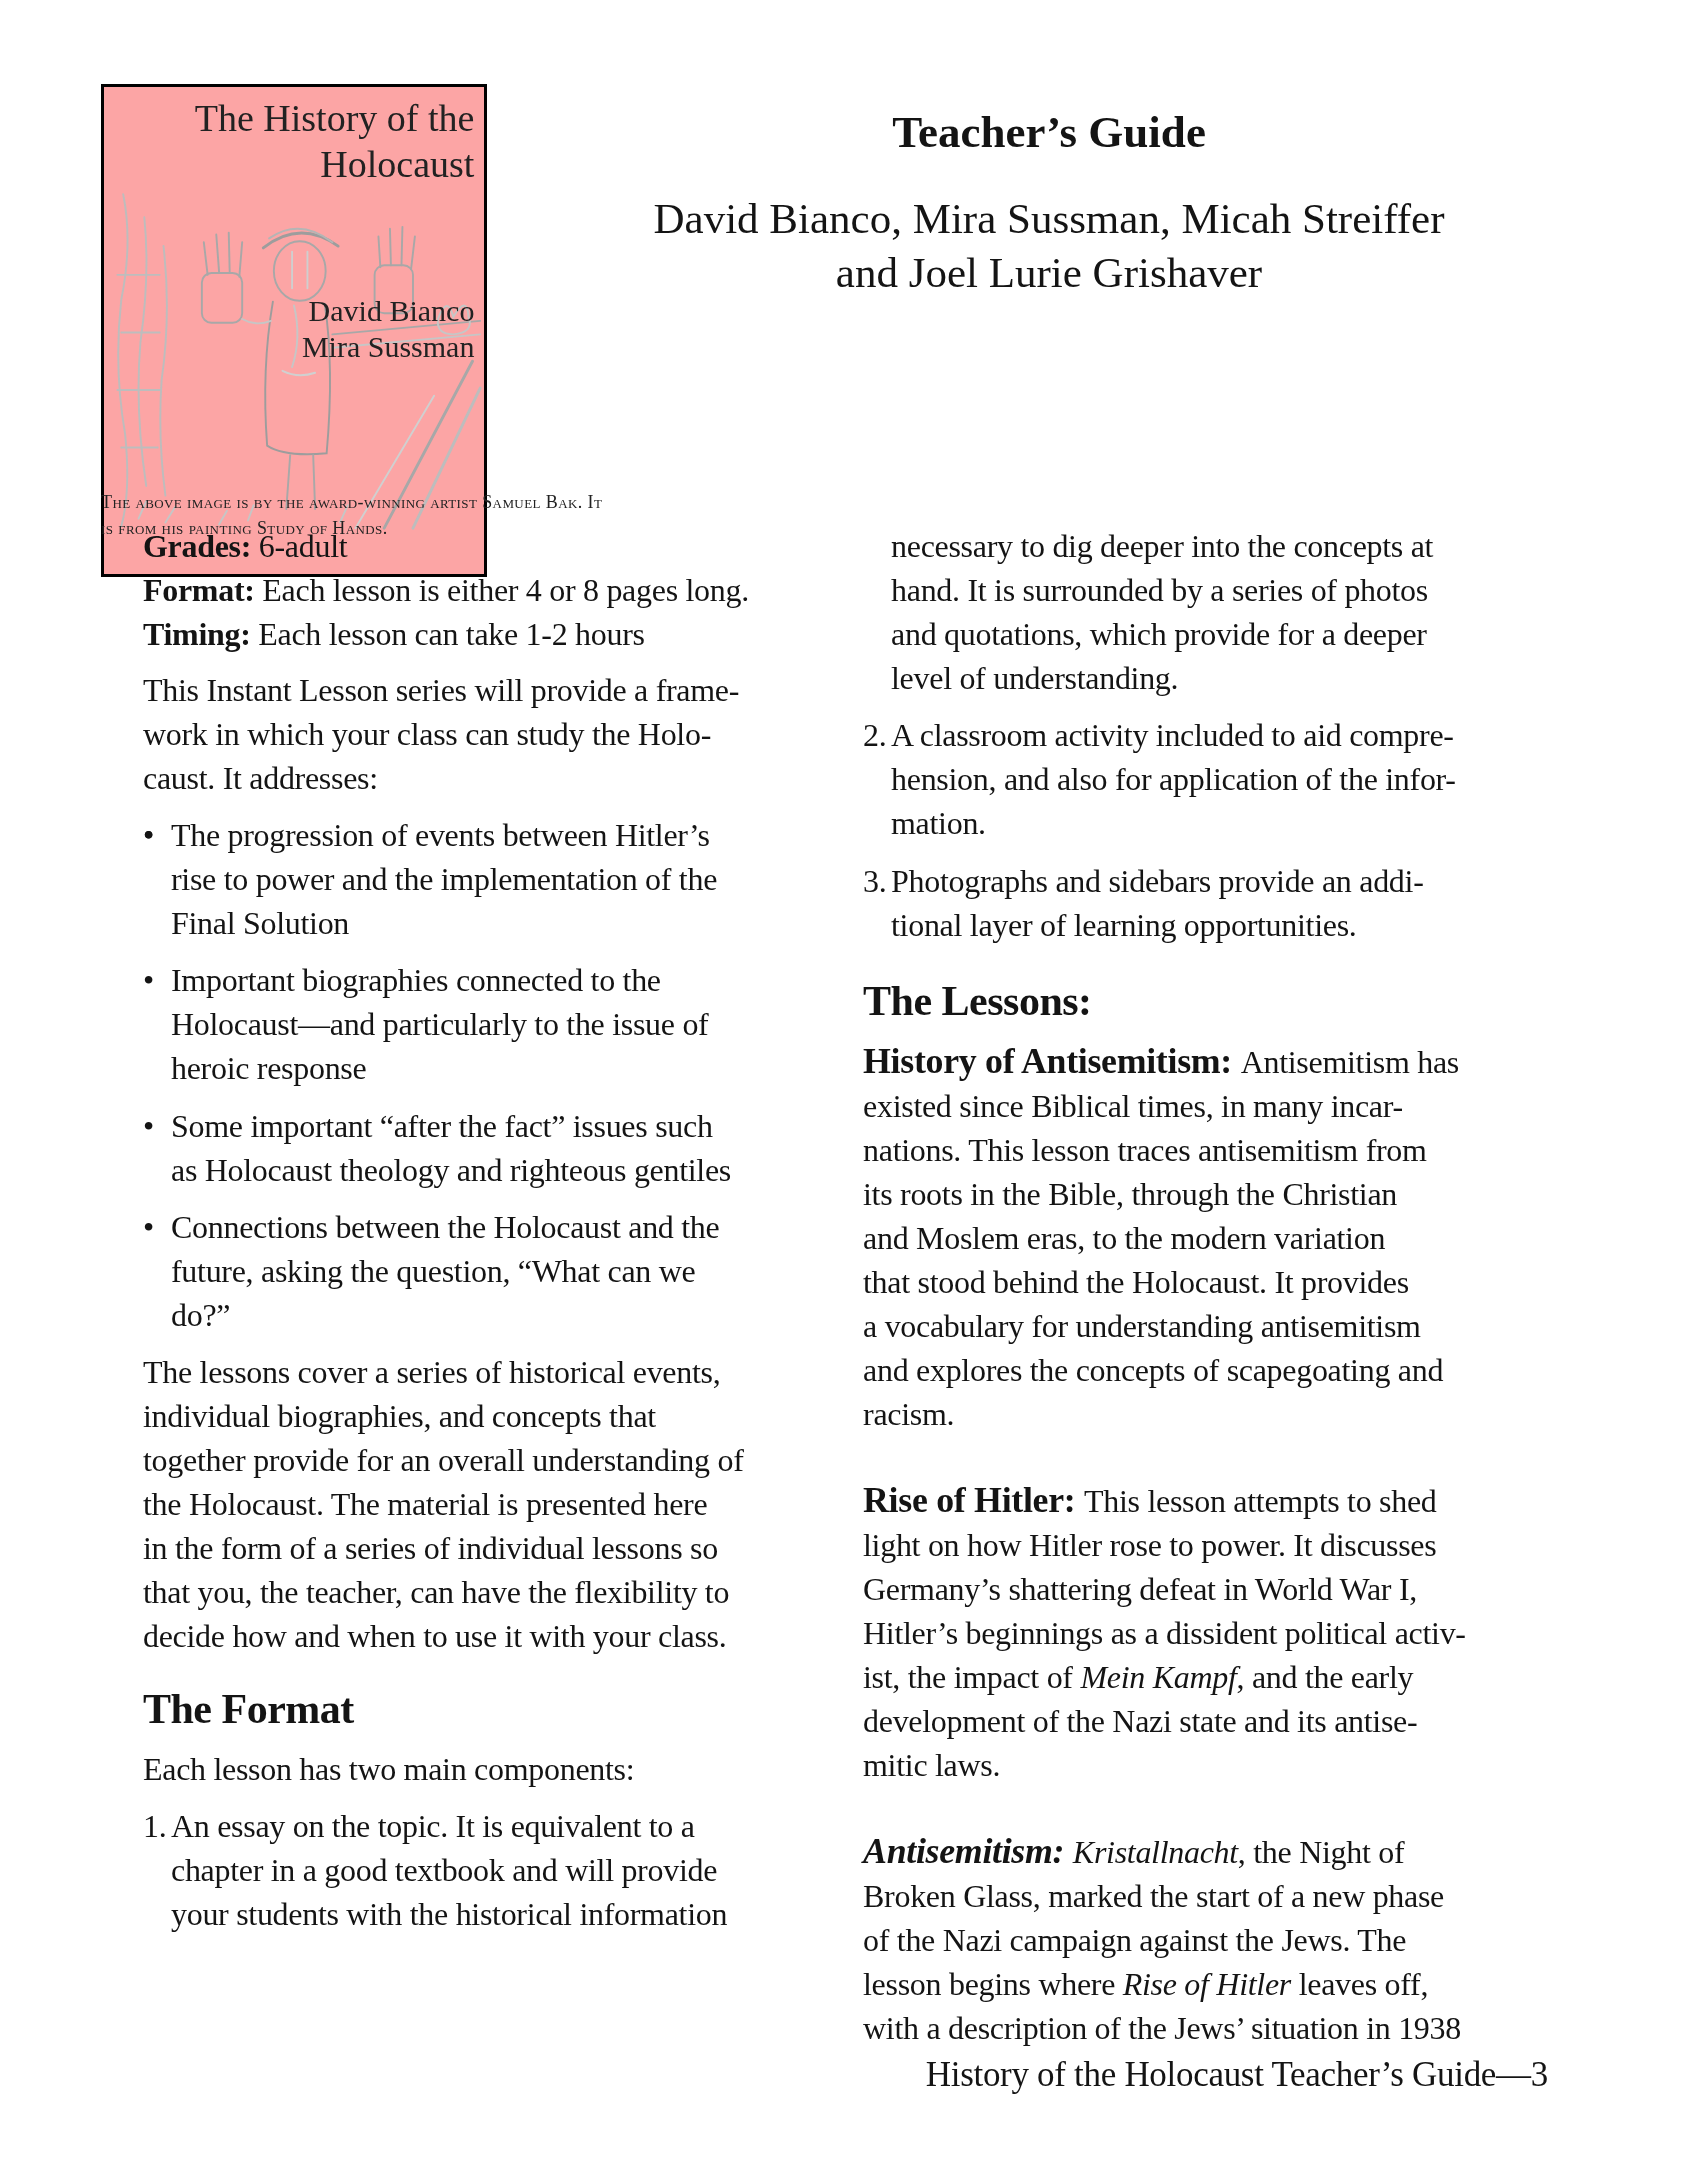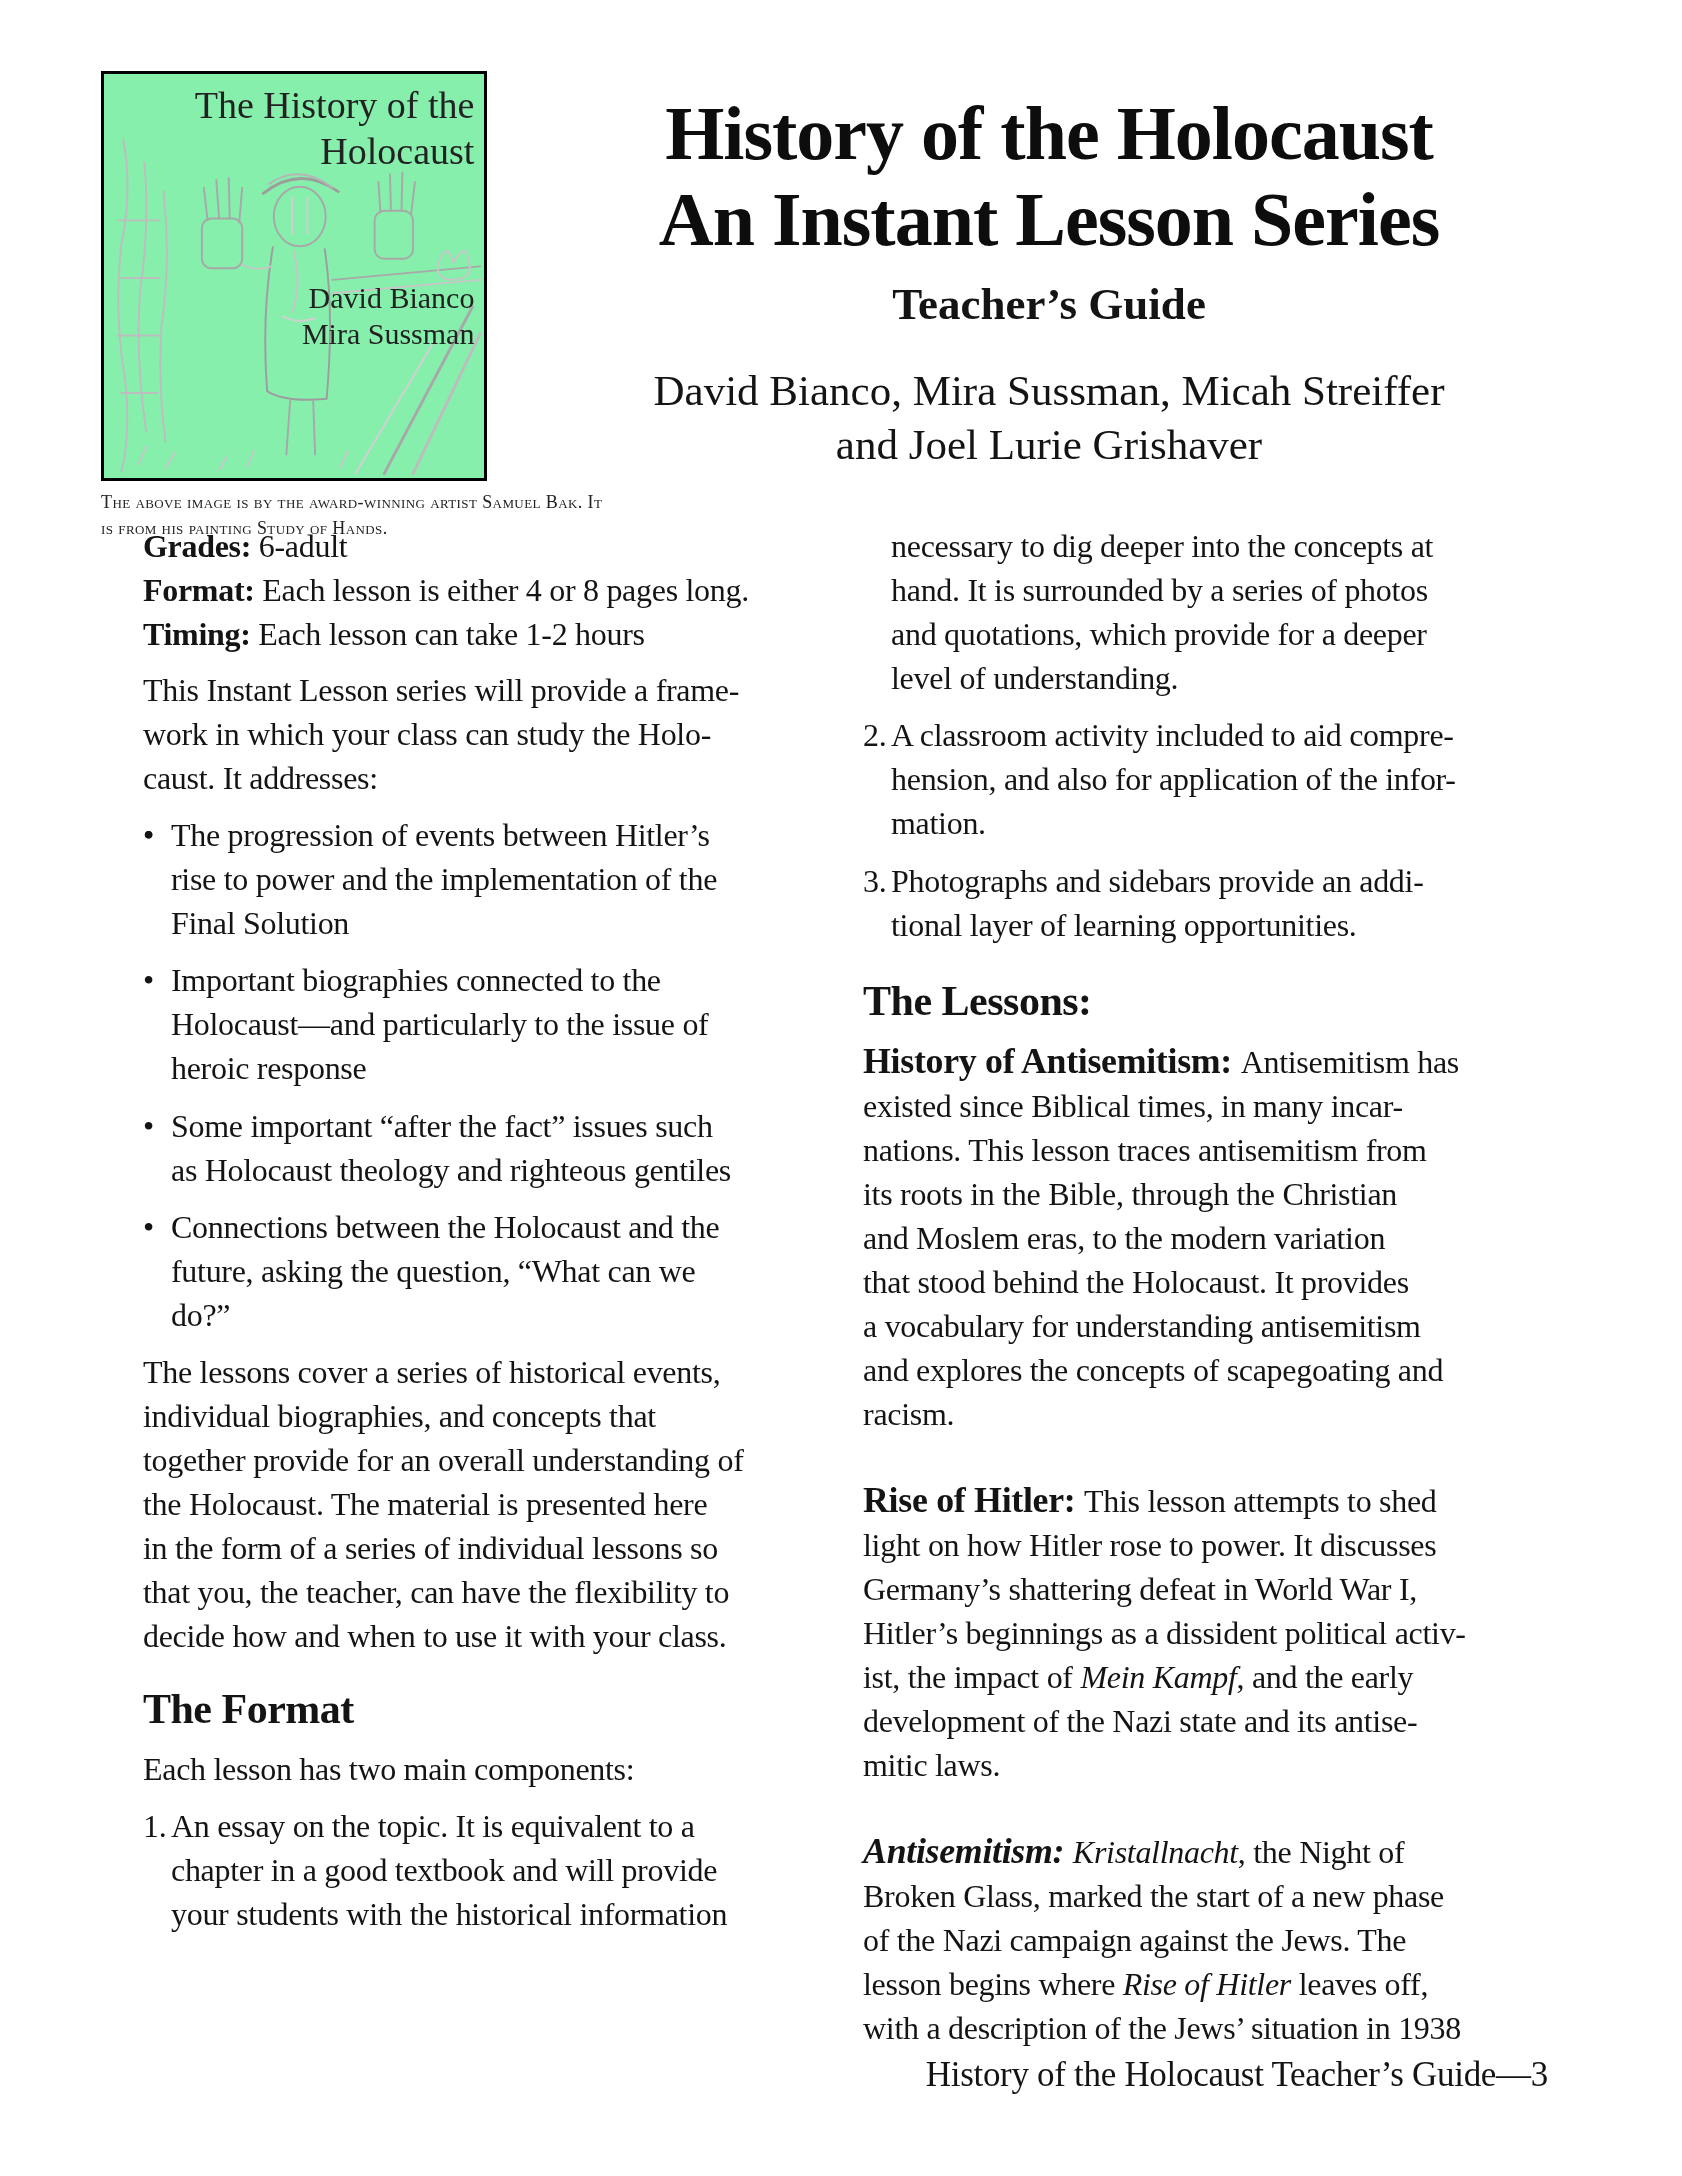--- a/index.html
+++ b/index.html
@@ -8,25 +8,25 @@
     width:1682px;
     height:2177px;
     background:#ffffff;
     font-family:"Liberation Serif", serif;
     color:#141414;
     overflow:hidden;
   }
   
   .cover{
     position:absolute;
-    left:101px; top:71px;
-    width:386px; height:410px;
+    left:101px; top:84px;
+    width:386px; height:493px;
     border:3.8px solid #000;
     box-sizing:border-box;
-    background:#86efac;
+    background:#fca5a5;
   }
   .cover-art{position:absolute;left:0;top:0;width:100%;height:100%;}
   .cover-title{
     position:absolute; top:7.6px; right:9.6px;
     text-align:right;
     font-size:38px; line-height:46px;
     white-space:pre-line;
     color:#222;
   }
   .cover-authors{
@@ -157,22 +157,20 @@
       </g>
     </svg>
     <div class="cover-title">The History of the
 Holocaust</div>
     <div class="cover-authors">David Bianco
 Mira Sussman</div>
   </div>
   <div class="cover-caption">The above image is by the award-winning artist Samuel Bak.  It is from his painting Study of Hands.</div>
 
   <div class="title-block">
-    <h1 class="main-title">History of the Holocaust
-An Instant Lesson Series</h1>
     <div class="subtitle">Teacher’s Guide</div>
     <div class="title-authors">David Bianco, Mira Sussman, Micah Streiffer
 and Joel Lurie Grishaver</div>
   </div>
 
   <div class="columns">
 
     <div class="col col-left">
       <div class="meta"><span class="seg-b ">Grades:</span><span class=""> 6-adult</span></div>
       <div class="meta"><span class="seg-b ">Format:</span><span class=""> Each lesson is either 4 or 8 pages long.</span></div>

